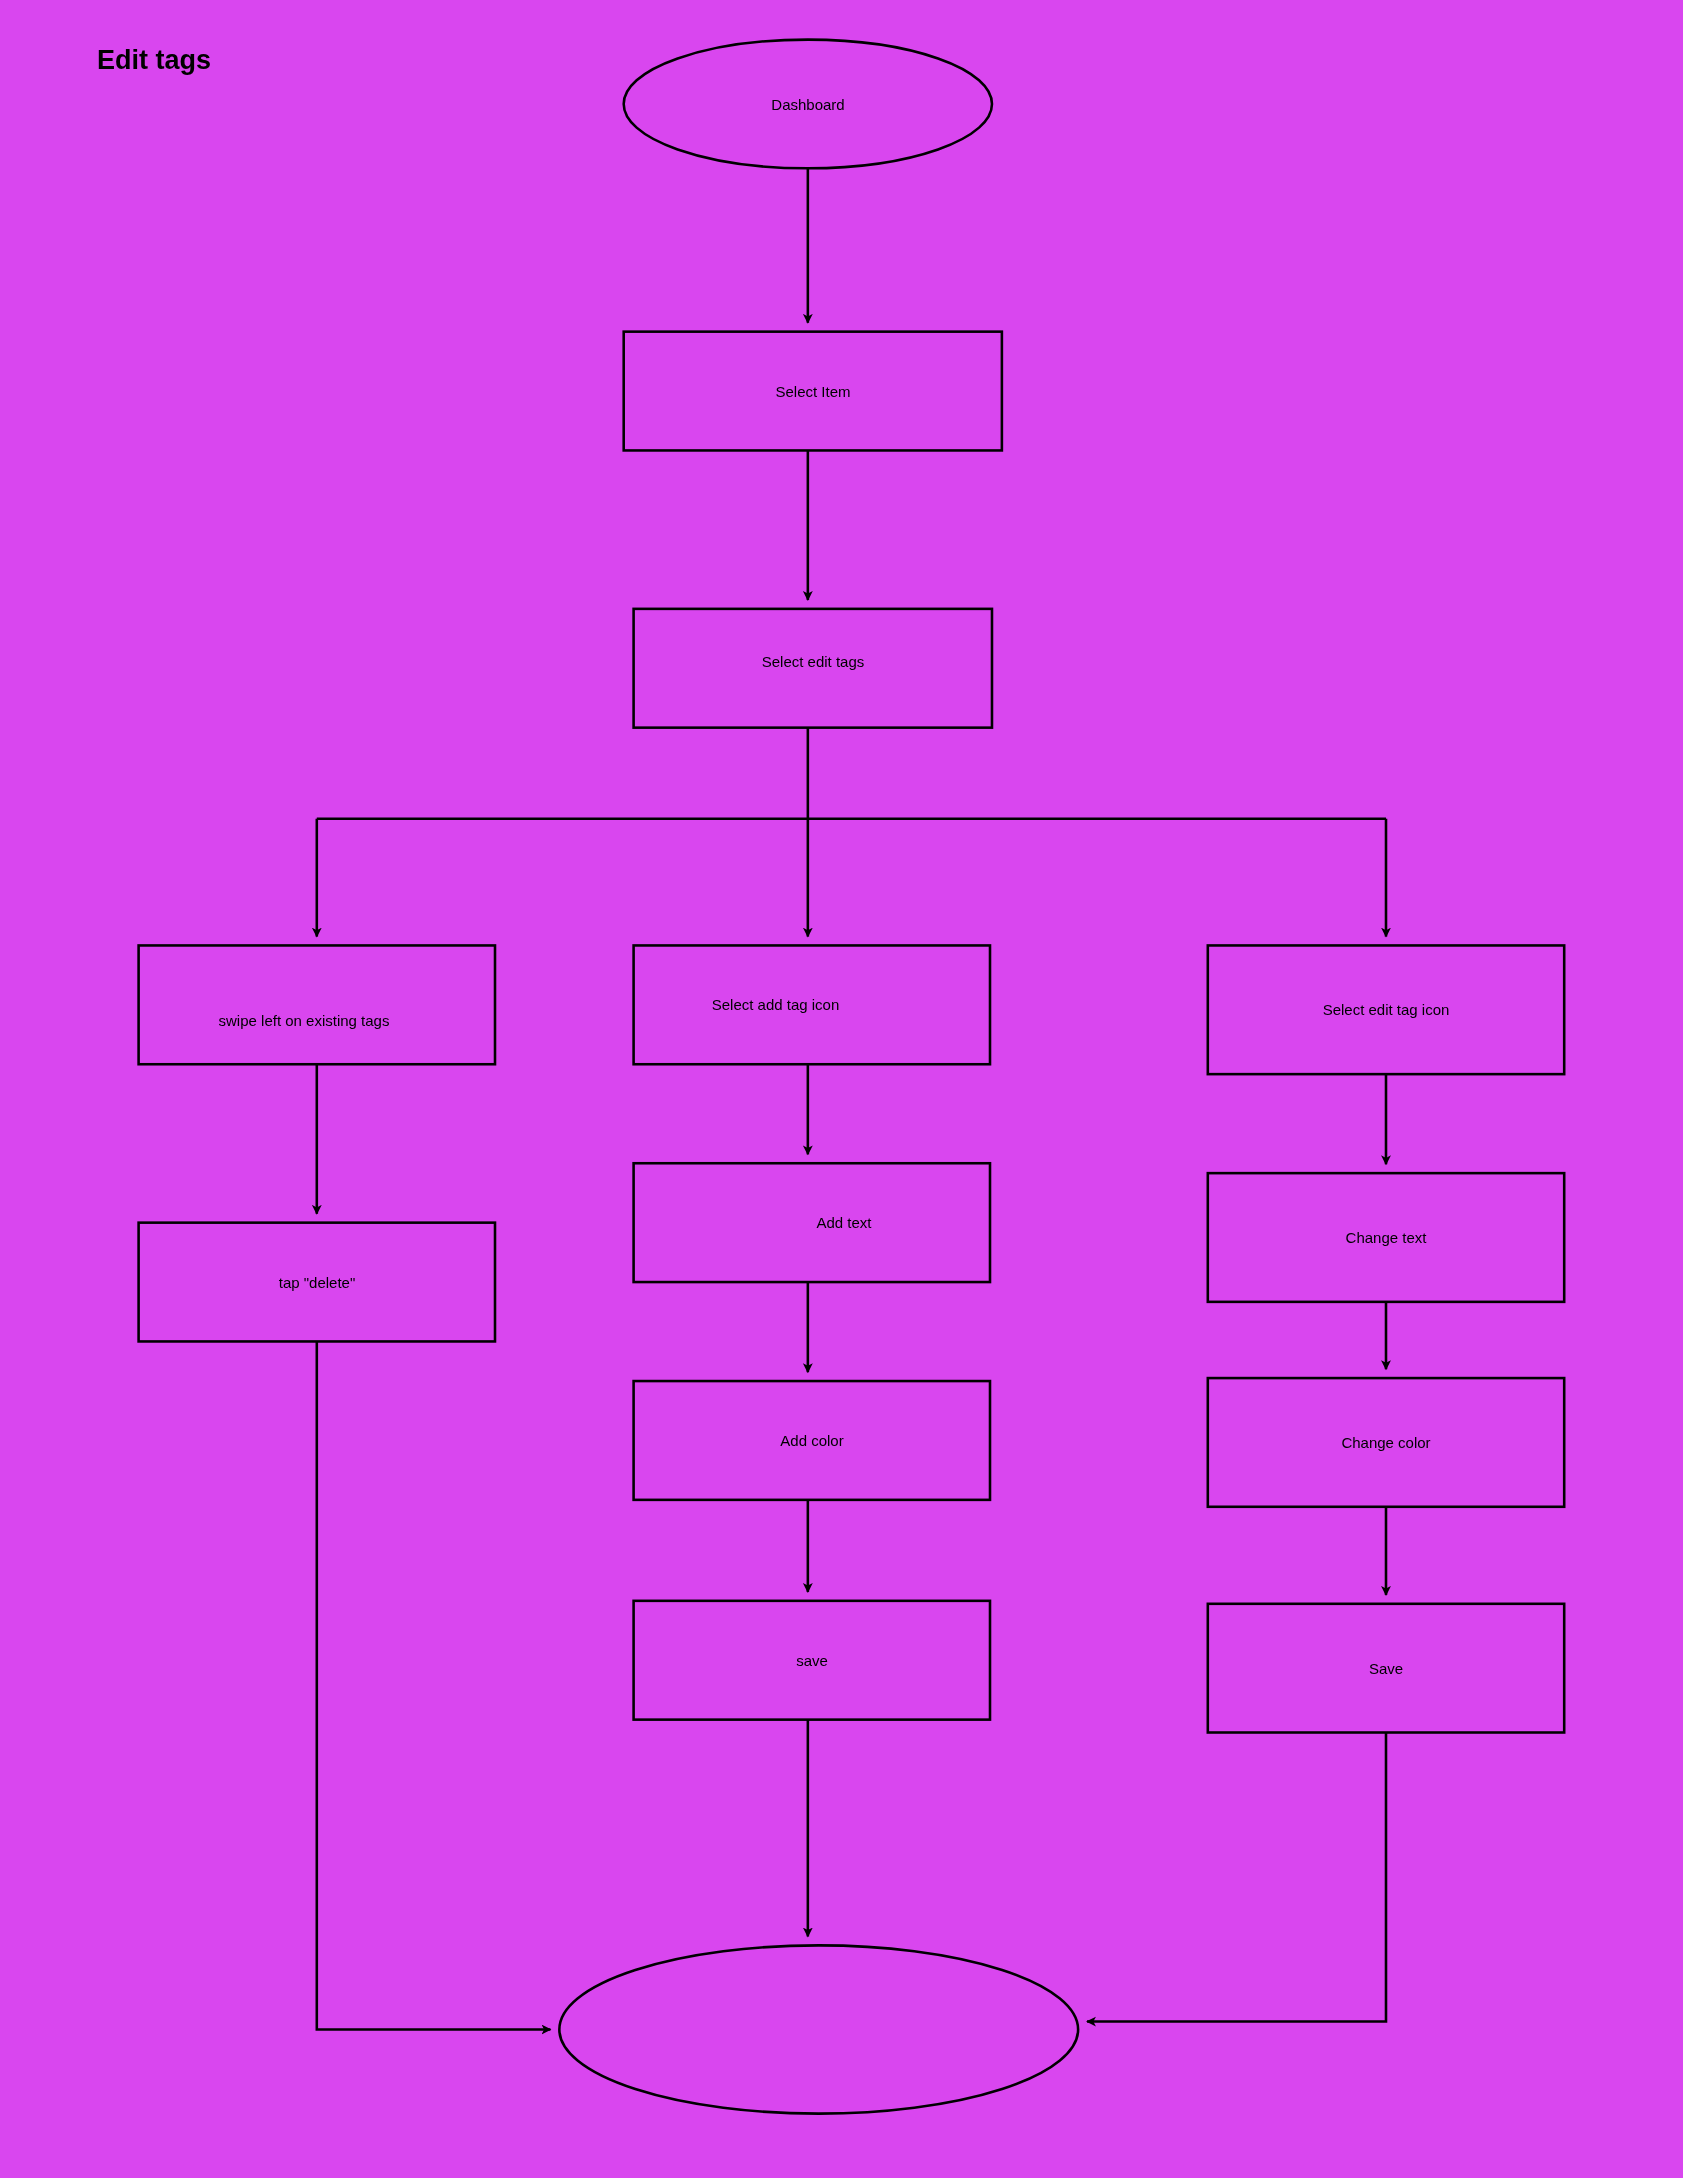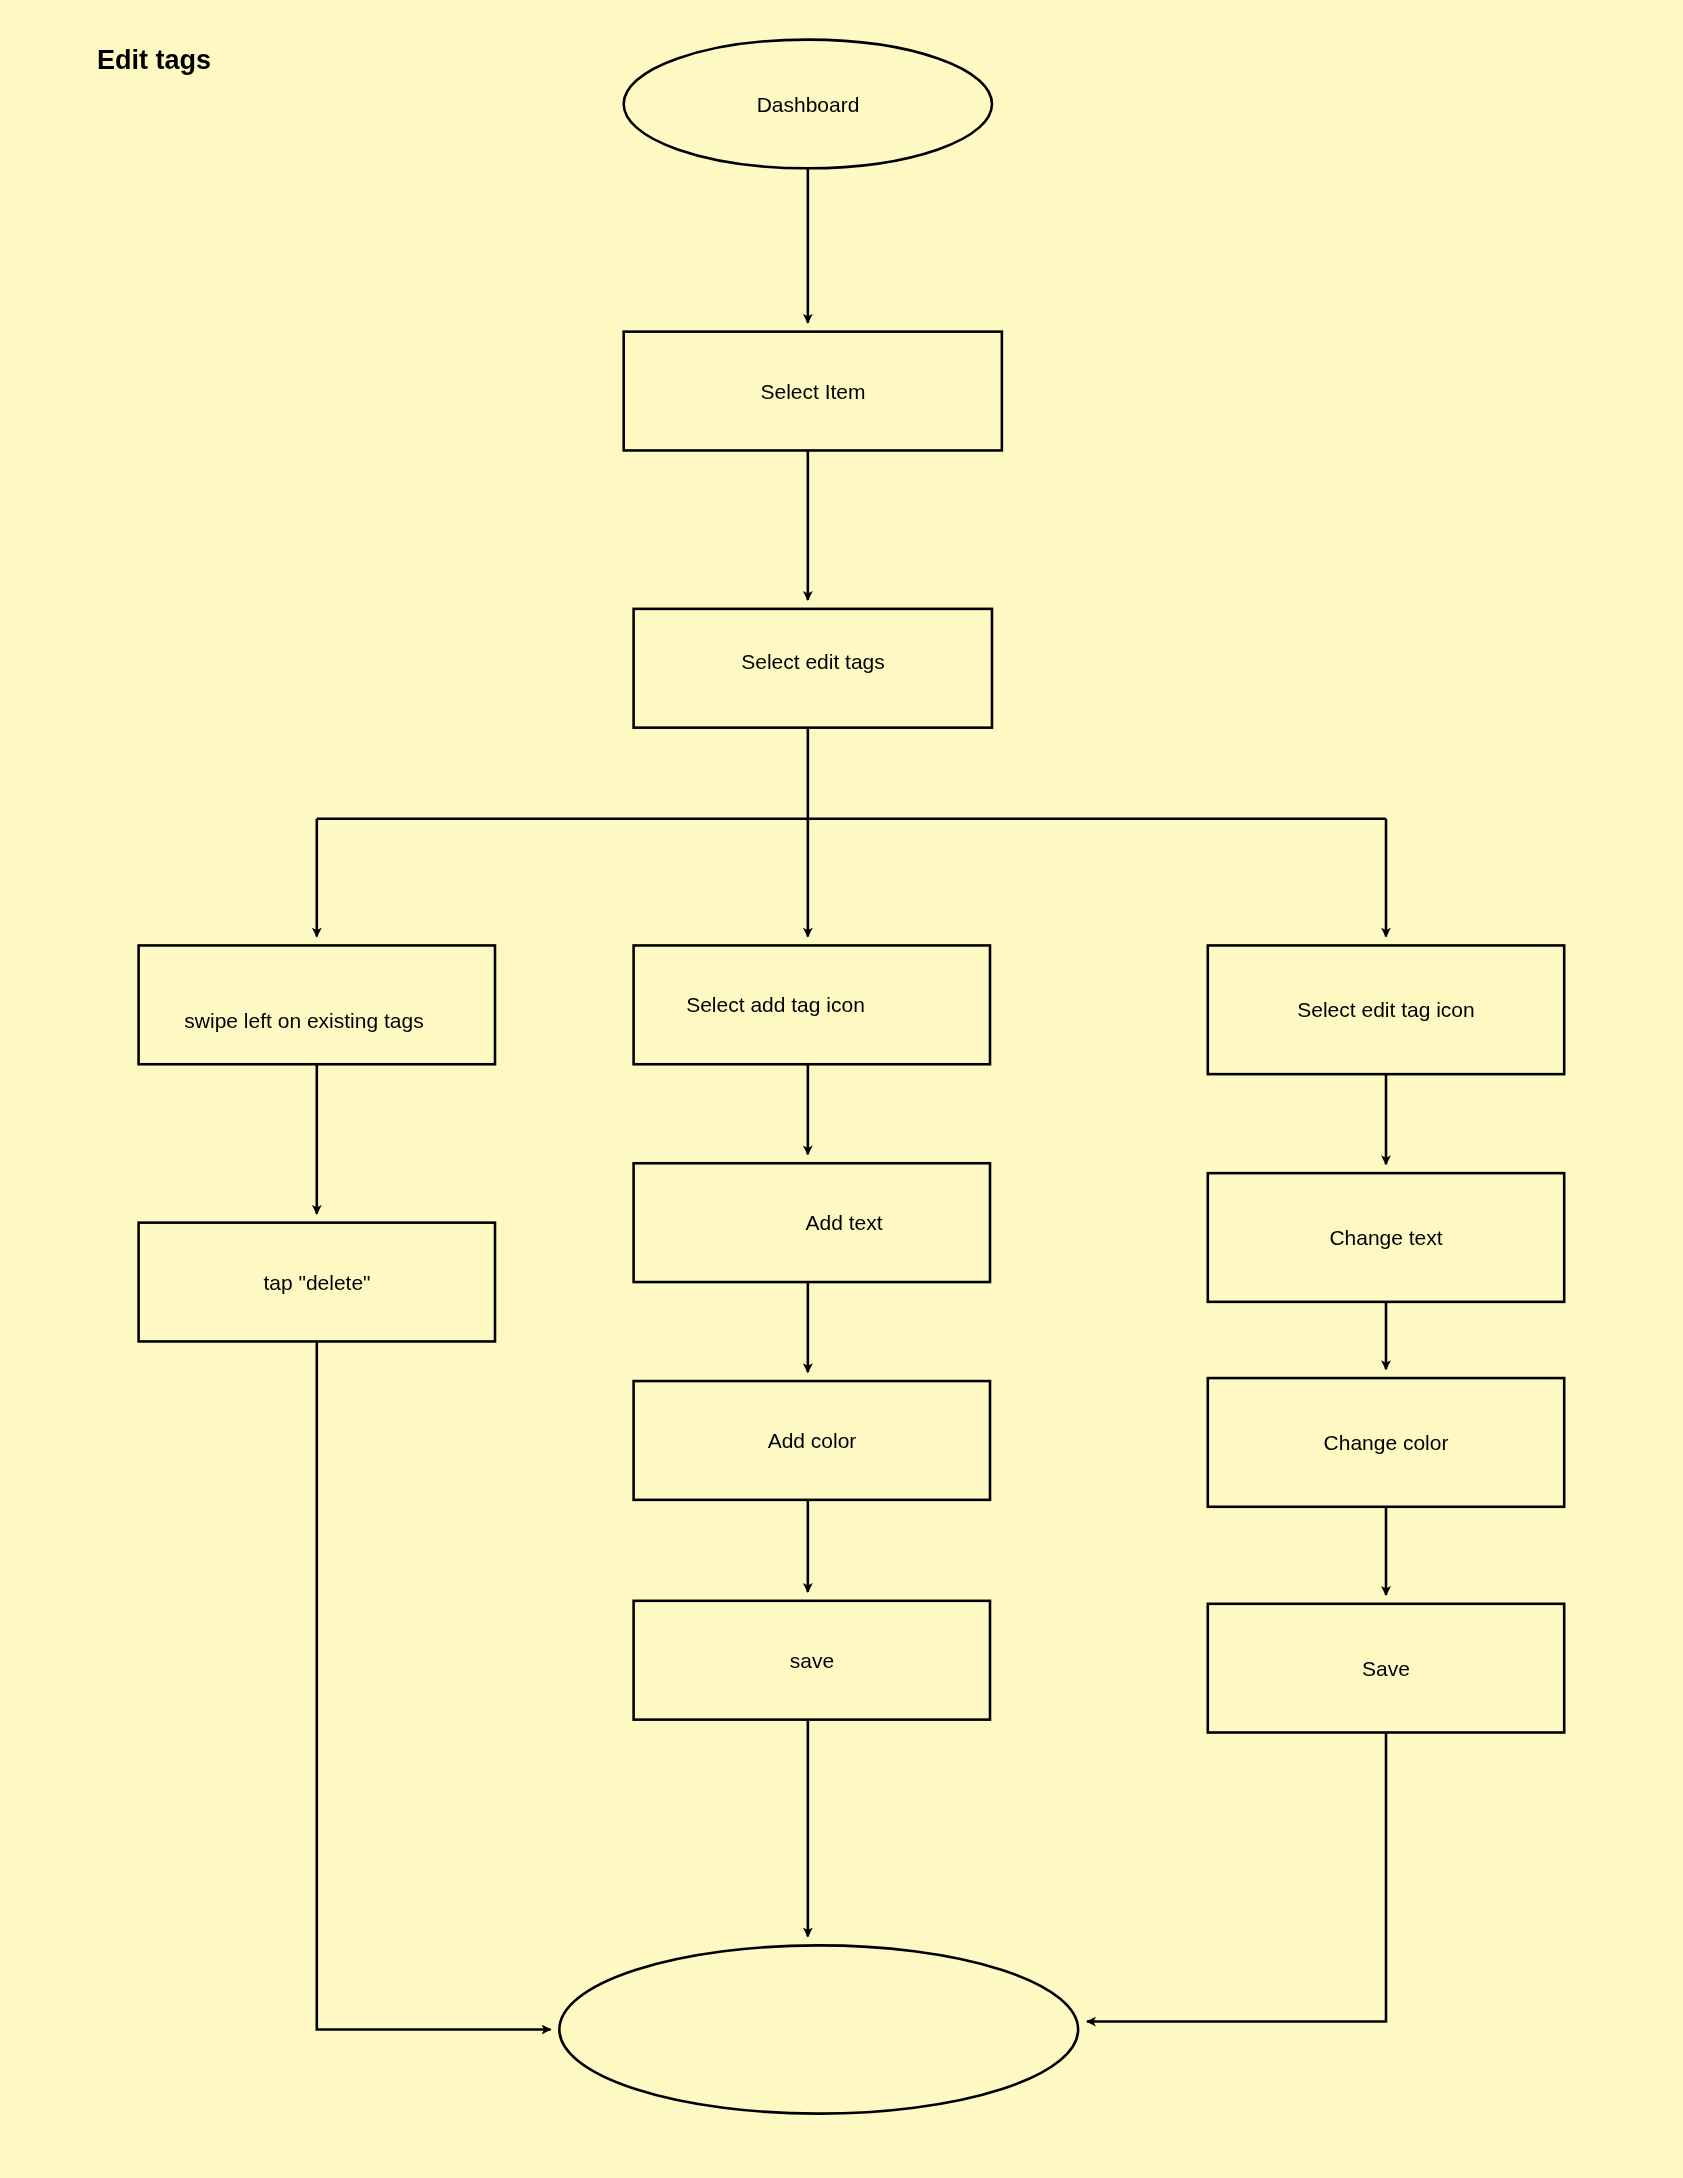--- a/index.html
+++ b/index.html
@@ -9,37 +9,37 @@
     background: #ffffff;
   }
   body {
     font-family: "Liberation Sans", sans-serif;
     color: #000000;
   }
   #canvas {
     position: relative;
     width: 1683px;
     height: 2178px;
-    background: #fef9c3;
+    background: #d946ef;
     overflow: hidden;
   }
   #diagram-svg {
     position: absolute;
     left: 0;
     top: 0;
     width: 1683px;
     height: 2178px;
   }
   .node-label {
     position: absolute;
     display: flex;
     align-items: center;
     justify-content: center;
     text-align: center;
-    font-size: 21px;
+    font-size: 15px;
     line-height: 1.2;
     color: #000000;
     font-family: "Liberation Sans", sans-serif;
     pointer-events: none;
   }
   .diagram-title {
     position: absolute;
     left: 97px;
     top: 45px;
     font-size: 27px;

